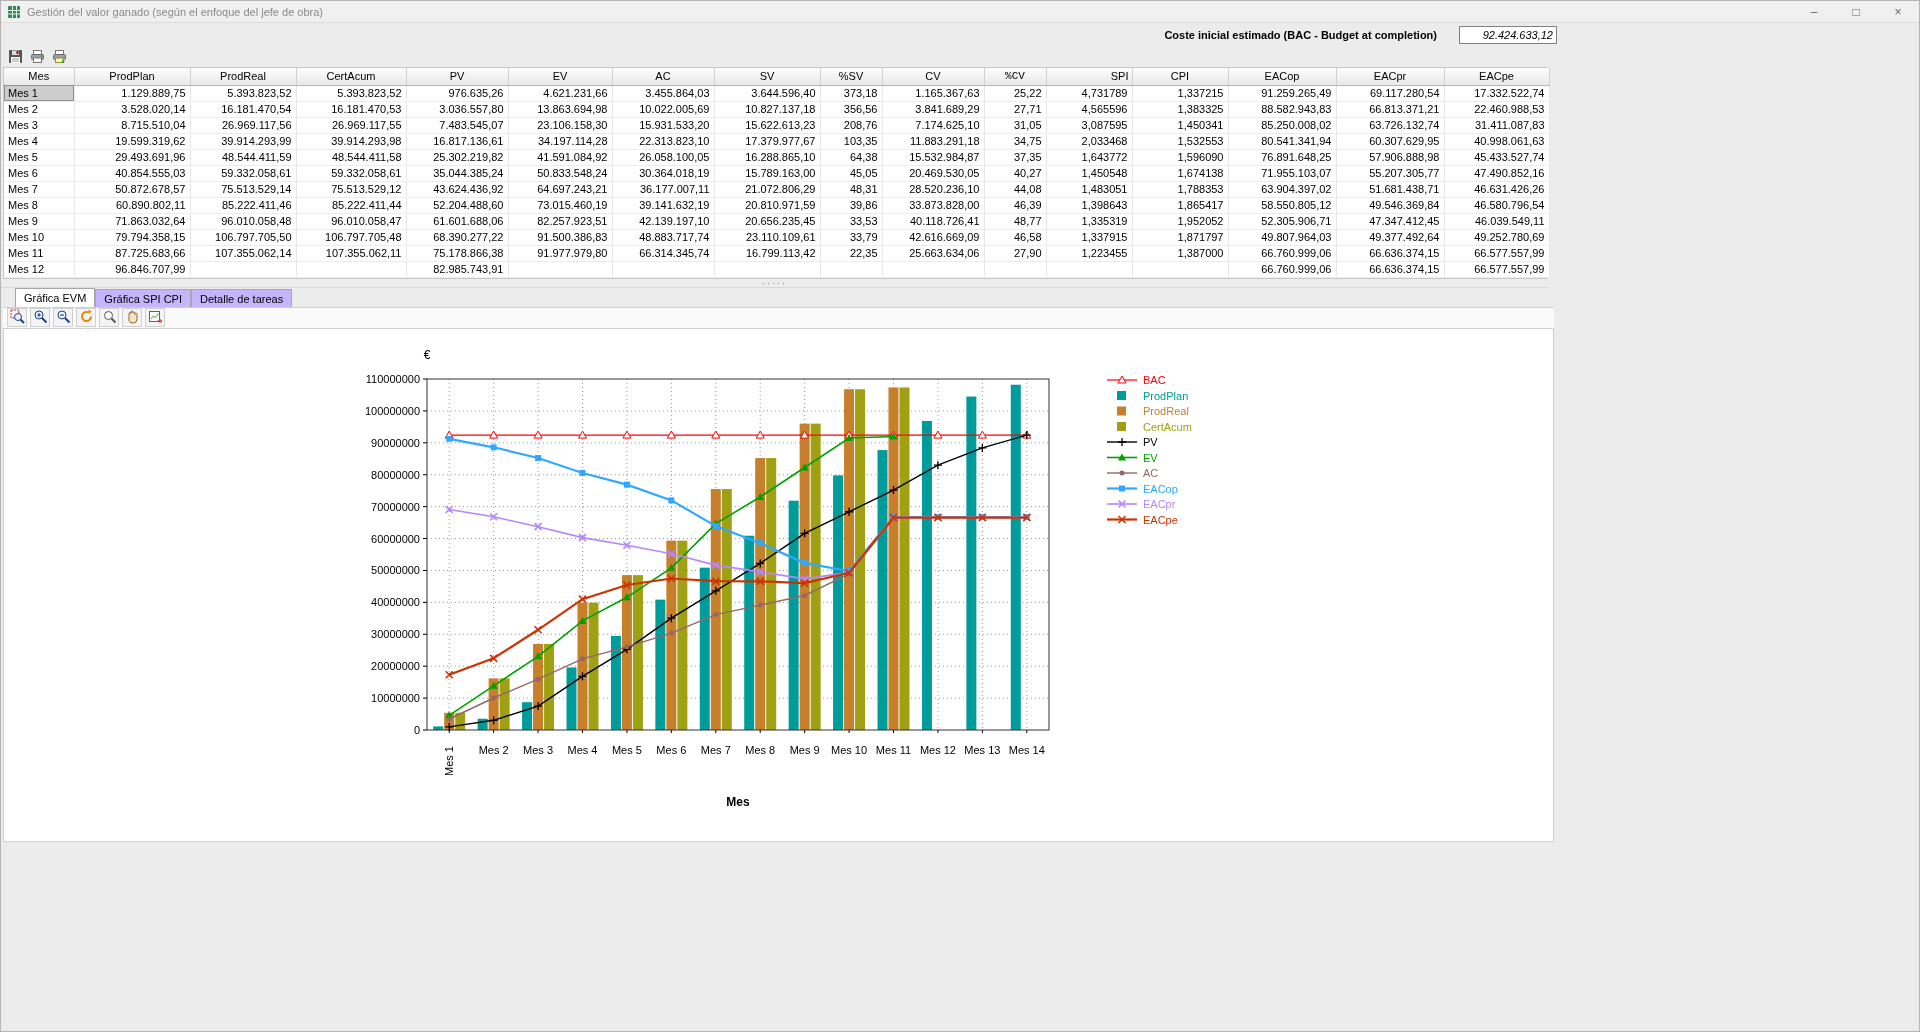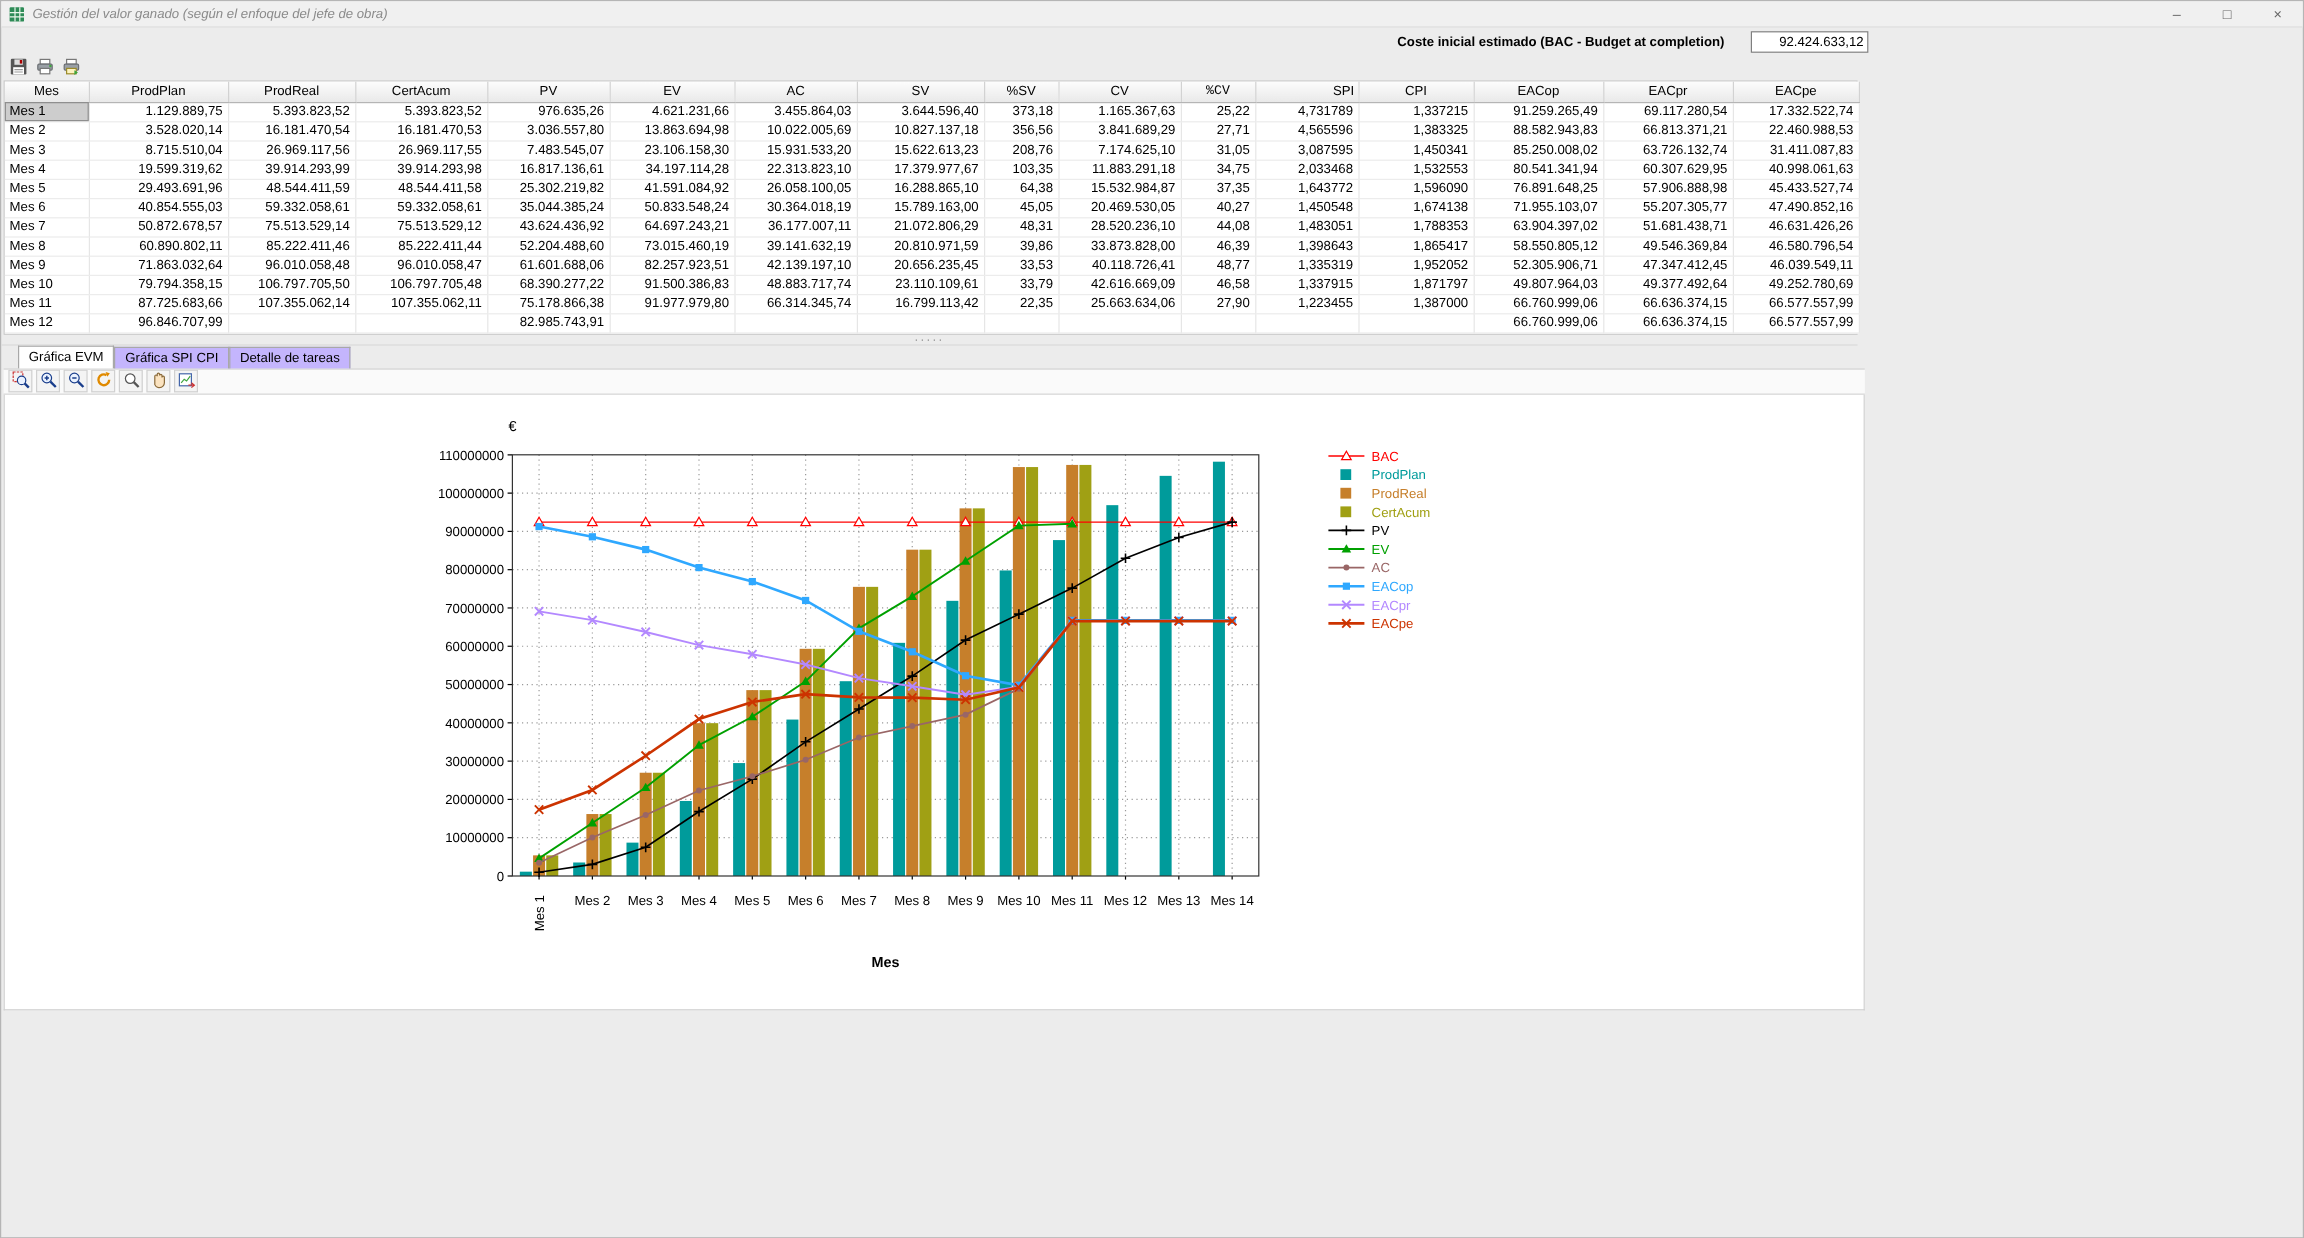--- a/index.html
+++ b/index.html
@@ -7,27 +7,27 @@
   body {
     background:#ececec;
     font-family:"Liberation Sans", sans-serif;
     font-size:11px;
     color:#000;
     border:1px solid #b5b5b5;
   }
   
   .titlebar{height:22px;background:#f0f0f0;border-bottom:1px solid #dcdcdc;display:flex;align-items:center;padding-left:6px;position:relative;}
   .titlebar .app-ic{width:14px;height:14px;display:inline-block;}
-  .titlebar .title{color:#8a8a8a;margin-left:6px;font-size:11px;font-style:italic;}
+  .titlebar .title{color:#8a8a8a;margin-left:6px;font-size:11px;}
   .win-controls{position:absolute;right:0;top:0;height:22px;display:flex;}
   .win-btn{width:42px;text-align:center;line-height:22px;color:#666;font-size:12px;cursor:default;}
   
   .subheader{height:24px;display:flex;align-items:center;justify-content:flex-end;padding-right:362px;gap:22px;}
   .subheader .bac-label{font-weight:bold;}
-  .subheader input{width:98px;height:18px;border:1px solid #7f7f7f;font-family:"Liberation Sans",sans-serif;font-size:11px;text-align:right;padding:0 3px;background:#fff;}
+  .subheader input{width:98px;height:18px;border:1px solid #7f7f7f;font-family:"Liberation Sans",sans-serif;font-size:11px;text-align:right;padding:0 3px;background:#fff;font-style:italic;}
   
   .toolbar{height:20px;display:flex;align-items:center;gap:4px;padding-left:5px;}
   .tb-btn{width:18px;height:18px;display:flex;align-items:center;justify-content:center;border:1px solid transparent;}
   
   .grid-wrap{margin-left:2px;width:1545px;background:#fff;border:1px solid #c9c9c9;}
   table{border-collapse:collapse;table-layout:fixed;width:1543px;background:#fff;}
   th{background:linear-gradient(#fdfdfd,#e9e9e9);border-right:1px solid #d2d2d2;border-bottom:1px solid #b5b5b5;font-weight:normal;height:17px;font-size:11px;padding:0 3px;white-space:nowrap;overflow:hidden;}
   td{border-right:1px solid #e6e6e6;border-bottom:1px solid #ececec;height:16px;padding:0 4px;white-space:nowrap;overflow:hidden;font-size:11px;}
   td.c-num{text-align:right;}
   td.c-mes{text-align:left;}

